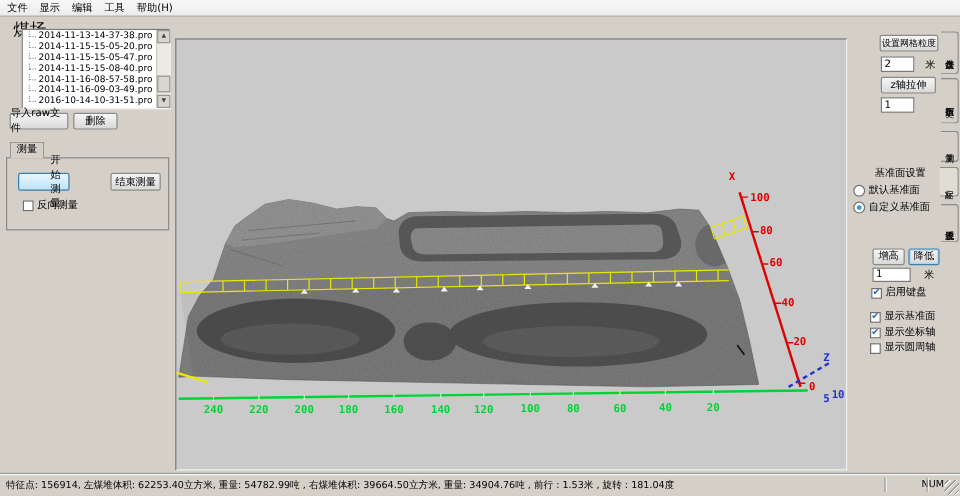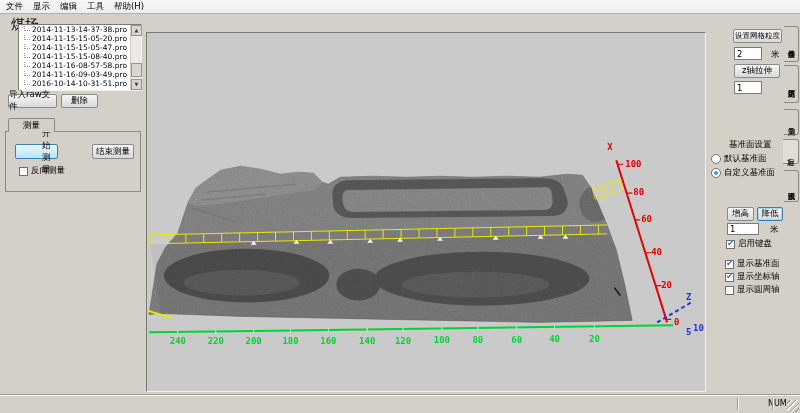--- a/index.html
+++ b/index.html
@@ -26,21 +26,21 @@
     background:#ece9e4; border-left:1px solid #cfccc6; }
   .sb-btn { position:absolute; left:0; width:11px; height:11px; background:#d9d6cf;
     border:1px solid #9a968e; font-size:5px; line-height:9px; text-align:center; color:#444; }
   .sb-thumb { position:absolute; left:0; top:38px; width:11px; height:14px;
     background:#d9d6cf; border:1px solid #9a968e; }
   .btn { position:absolute; background:linear-gradient(#f6f6f6,#d9d9d9);
     border:1px solid #8a8a8a; border-radius:2px; font-size:8.5px;
     display:flex; align-items:center; justify-content:center; cursor:default; }
   .btn.primary { background:linear-gradient(#e9f6fd,#bce4f9); border-color:#3c7fb1; }
   .btn.focusring { border-color:#3c7fb1; box-shadow:inset 0 0 0 1px #a9d7f2; }
-  .tab-measure { position:absolute; left:8px; top:118px; width:47px; height:14px;
+  .tab-measure { position:absolute; left:8px; top:118px; width:29px; height:14px;
     background:#d4d0c8; border:1px solid #8a8a8a; border-bottom:none;
     border-radius:2px 2px 0 0; text-align:center; font-size:8.5px; line-height:13px; z-index:2; }
   .tab-panel { position:absolute; left:5px; top:131px; width:136px; height:61px;
     border:1px solid #8a8a8a; background:#d4d0c8; }
   .cbrow { position:absolute; display:flex; align-items:center; gap:3px; font-size:8.5px; white-space:nowrap; }
   .cb { width:9px; height:9px; background:#fff; border:1px solid #707070; flex:none;
     display:flex; align-items:center; justify-content:center; }
   .cb span { font-size:8px; line-height:8px; color:#2a66b8; margin-top:-1px; }
   .radiorow { position:absolute; display:flex; align-items:center; gap:3px; font-size:8.5px; white-space:nowrap; }
   .radio { width:10px; height:10px; border-radius:50%; border:1px solid #707070;
@@ -266,17 +266,18 @@
   <span>显示圆周轴</span>
 </div>
 
 <div class="side-tab" style="top:26px; height:36px;">盘煤条件</div>
 <div class="side-tab" style="top:65px; height:38px;">历史数据</div>
 <div class="side-tab" style="top:109px; height:26px;">测量</div>
 <div class="side-tab sel" style="top:139px; height:25px;">标定</div>
 <div class="side-tab" style="top:170px; height:32px;">系统设置</div>
 
 <div class="statusbar">
+  <span class="status-text">特征点: 156914, 左煤堆体积: 62253.40立方米, 重量: 54782.99吨 , 右煤堆体积: 39664.50立方米, 重量: 34904.76吨 , 前行 : 1.53米 , 旋转 : 181.04度</span>
   <span class="sdiv" style="left:737px;"></span>
   <span class="status-num">NUM</span>
   <span class="sdiv" style="left:772px;"></span>
   <span class="grip"></span>
 </div>
 
 </body></html>

